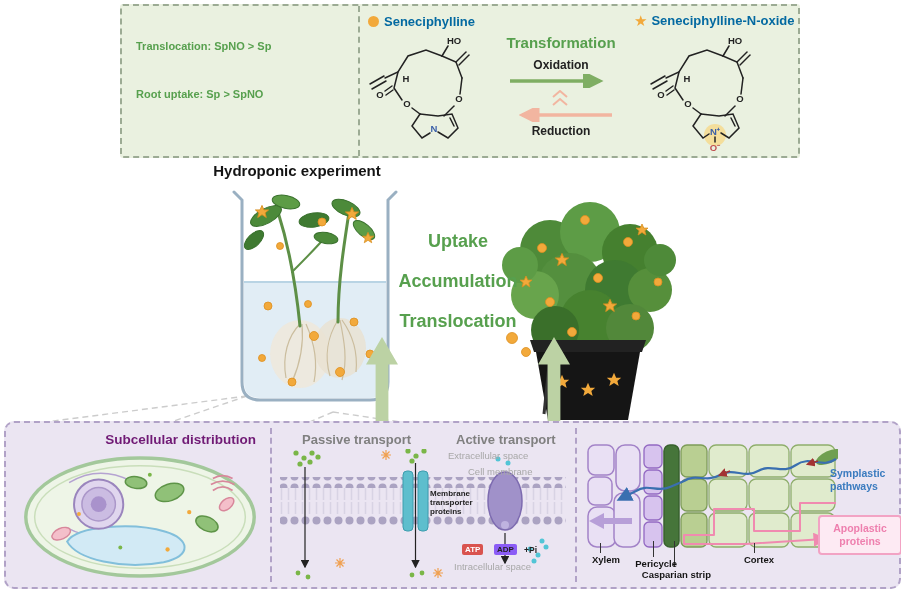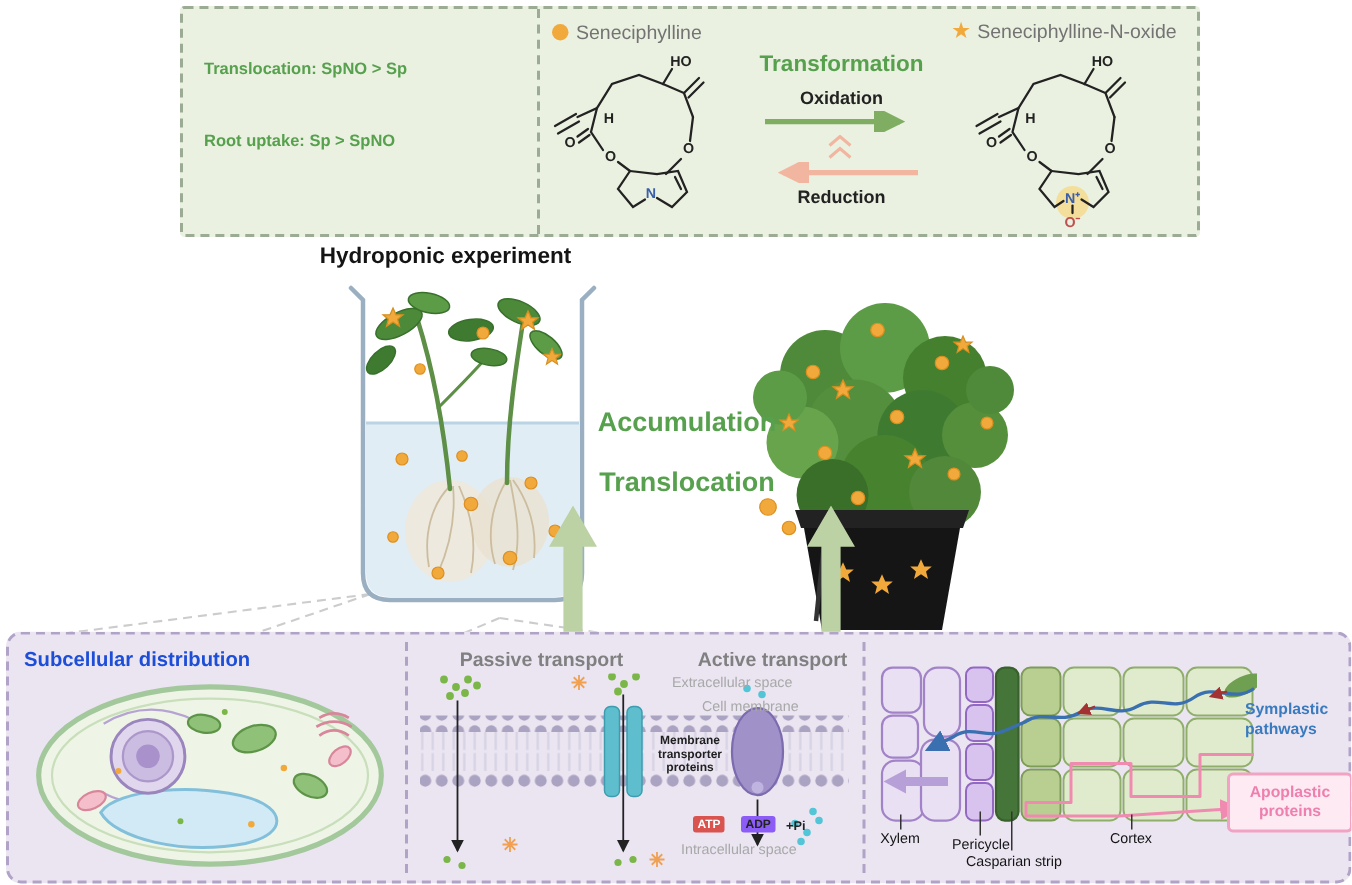--- a/index.html
+++ b/index.html
@@ -4,35 +4,35 @@
 <style>
   html,body{margin:0;padding:0}
   body{font-family:"Liberation Sans",sans-serif;background:#ffffff}
   .canvas{position:relative;width:901px;height:590px;background:#fff;overflow:hidden}
   .abs{position:absolute}
   .top-panel{left:120px;top:4px;width:676px;height:150px;background:#eaf1e0;border:2px dashed #9cab94;border-radius:3px}
   .bottom-panel{left:4px;top:421px;width:893px;height:164px;background:#ebe5f2;border:2px dashed #b1a2c7;border-radius:10px}
   .vdash-green{border-left:2px dashed #9cab94}
   .vdash-purple{border-left:2px dashed #b1a2c7}
   .green-line{color:#57a04e;font-weight:bold;font-size:11px;white-space:nowrap}
-  .legend-label{color:#737373;font-weight:normal;font-size:13px;white-space:nowrap}
+  .legend-label{color:#0369a1;font-weight:bold;font-size:13px;white-space:nowrap}
   .transf{color:#57a04e;font-weight:bold;font-size:15px;text-align:center}
   .rxn-label{color:#222;font-weight:bold;font-size:12px;text-align:center}
   .exp-title{color:#141414;font-weight:bold;font-size:15px;text-align:center;white-space:nowrap}
   .word{color:#57a04e;font-weight:bold;font-size:18px;text-align:center}
   .up-arrow{background:#bcd2a4;clip-path:polygon(50% 0,100% 32%,70% 32%,70% 100%,30% 100%,30% 32%,0 32%)}
-  .sub-title-purple{color:#1d4ed8;font-weight:bold;font-size:13.5px;text-align:left}
-  .sub-title-gray{color:#808080;font-weight:bold;font-size:13px;text-align:center;white-space:nowrap}
+  .sub-title-purple{color:#701a75;font-weight:bold;font-size:13.5px;text-align:right}
+  .sub-title-gray{color:#808080;font-weight:bold;font-size:13px;white-space:nowrap}
   .small-gray{color:#a8a8a8;font-size:9.5px;white-space:nowrap}
-  .transporter-label{color:#1f1f1f;font-weight:bold;font-size:8px;line-height:1.15;text-align:center}
+  .transporter-label{color:#1f1f1f;font-weight:bold;font-size:8px;line-height:1.15;text-align:left}
   .badge{font-size:8px;font-weight:bold;padding:1px 3px;border-radius:2px;white-space:nowrap}
   .badge-atp{background:#d9534f;color:#fff}
   .badge-adp{background:#8b5cf6;color:#222}
   .pi-label{font-size:8.5px;font-weight:bold;color:#222;white-space:nowrap}
-  .tissue-label{font-size:9.5px;font-weight:400;color:#141414;text-align:center;white-space:nowrap}
+  .tissue-label{font-size:9.5px;font-weight:700;color:#141414;text-align:right;white-space:nowrap}
   .tick{position:absolute;width:1px;background:#333}
   .sympl{color:#3a7bbf;font-weight:bold;font-size:10.5px;line-height:1.25;text-align:left}
   .apopl-box{background:#fdeaf3;border:2px solid #f2a3c4;border-radius:4px;color:#ee7fae;font-weight:bold;font-size:10.5px;line-height:1.2;text-align:center;display:flex;align-items:center;justify-content:center}
   .legend-dot{width:11px;height:11px;border-radius:50%;background:#f2a93b;display:inline-block}
   .legend-star{color:#f2a93b;font-size:15px;line-height:1}
 </style>
 </head>
 <body>
 
 <div class="canvas">
@@ -238,20 +238,21 @@
     </g>
     <use href="#star5" transform="translate(72,70) scale(1.1)" fill="#f2a93b" stroke="#d88f1f" stroke-width="0.8"></use>
     <use href="#star5" transform="translate(120,116) scale(1.1)" fill="#f2a93b" stroke="#d88f1f" stroke-width="0.8"></use>
     <use href="#star5" transform="translate(36,92) scale(1)" fill="#f2a93b" stroke="#d88f1f" stroke-width="0.8"></use>
     <use href="#star5" transform="translate(152,40) scale(1)" fill="#f2a93b" stroke="#d88f1f" stroke-width="0.8"></use>
     <use href="#star5" transform="translate(72,192) scale(1.2)" fill="#f2a93b"></use>
     <use href="#star5" transform="translate(98,200) scale(1.2)" fill="#f2a93b"></use>
     <use href="#star5" transform="translate(124,190) scale(1.2)" fill="#f2a93b"></use>
   </svg>
 
+  <div class="abs word" style="left:382px;top:231px;width:152px">Uptake</div>
   <div class="abs word" style="left:382px;top:311px;width:152px">Translocation</div>
   <div class="abs word" style="left:382px;top:271px;width:152px">Accumulation</div>
 
   <div class="abs up-arrow" style="left:366px;top:337px;width:32px;height:86px"></div>
   <div class="abs up-arrow" style="left:538px;top:337px;width:32px;height:86px"></div>
 
   <div class="abs bottom-panel">
     <div class="abs vdash-purple" style="left:264px;top:5px;bottom:5px"></div>
     <div class="abs vdash-purple" style="left:569px;top:5px;bottom:5px"></div>
 

